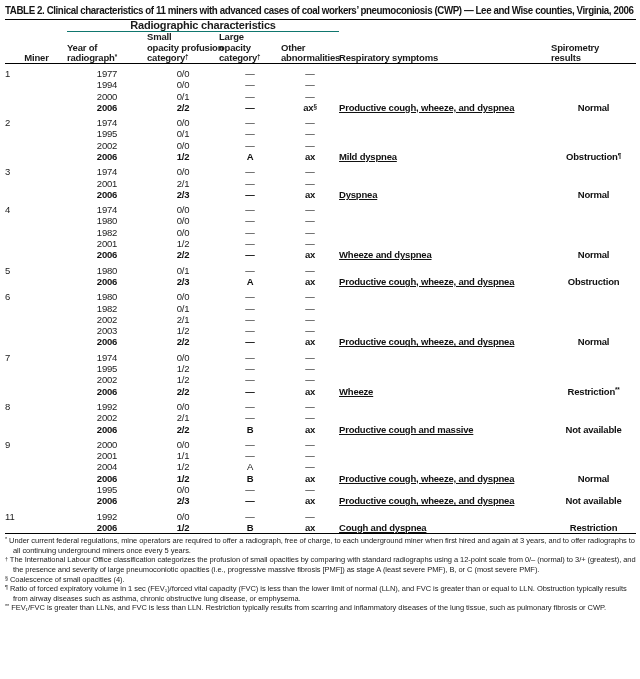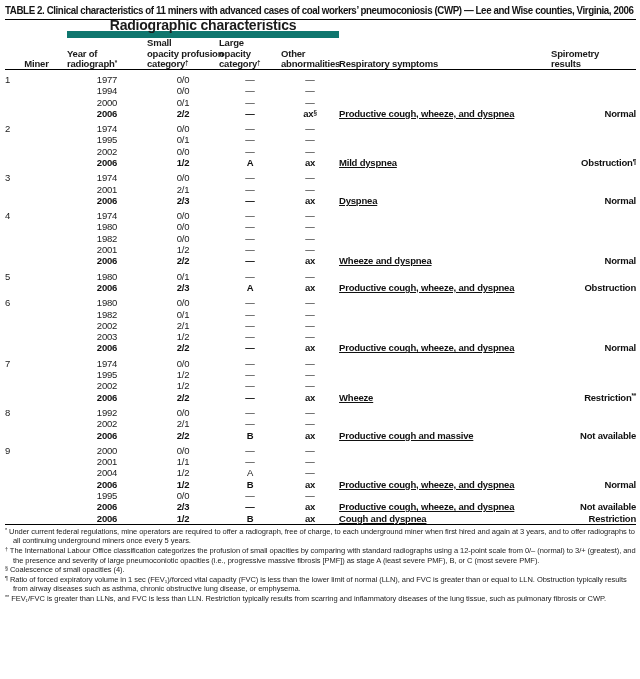--- a/index.html
+++ b/index.html
@@ -14,36 +14,36 @@
     width:680px;transform:scaleX(0.93);transform-origin:0 0;color:#151515;
   }
   table.cwp{
     border-collapse:collapse;table-layout:fixed;width:631px;margin-top:3px;
     font-size:9.5px;letter-spacing:-0.2px;color:#1b1b1b;
     border-top:1.5px solid #000;
   }
   table.cwp th,table.cwp td{padding:0;white-space:nowrap;}
   .spanner-row th{padding-top:2px;}
   th.spanner{
-    text-align:center;font-weight:bold;font-size:14px;line-height:11px;
-    border-bottom:7px solid #0f766e;padding-bottom:1px;
+    text-align:center;font-weight:bold;font-size:11px;line-height:11px;
+    border-bottom:1px solid #0f766e;padding-bottom:1px;
   }
   .header-row th{
     vertical-align:bottom;font-weight:bold;line-height:10.2px;
     padding:3px 0 2px 0;border-bottom:1.5px solid #000;text-align:left;
   }
   .header-row th.col-miner{text-align:center;padding-left:1px;}
   tbody{border-bottom:1.5px solid #000;}
   tbody td{line-height:11.3px;vertical-align:bottom;}
   tr.group-start td{padding-top:4px;}
   tr.bold-row td{font-weight:bold;color:#111;}
   td.col-miner{text-align:left;padding-left:2px;}
   td.col-year,td.col-small,td.col-large,td.col-other{text-align:center;}
   td.col-symptoms{text-align:left;padding-left:20px;text-decoration:underline;}
-  td.col-spirometry{text-align:right;padding-left:19px;}
+  td.col-spirometry{text-align:center;padding-left:19px;}
   sup{font-size:66%;line-height:0;position:relative;top:-0.35em;vertical-align:baseline;}
   .footnotes{
     width:631px;margin-top:2px;font-size:7.5px;line-height:9.6px;
     letter-spacing:-0.05px;color:#222;
   }
   .footnote{padding-left:8px;text-indent:-8px;}
   .footnote sup{font-size:72%;}
 </style>
 </head>
 <body>
@@ -399,20 +399,29 @@
         </tr>
         <tr class="bold-row">
           <td class="col-miner"></td>
           <td class="col-year">2006</td>
           <td class="col-small">2/3</td>
           <td class="col-large">—</td>
           <td class="col-other">ax</td>
           <td class="col-symptoms">Productive cough, wheeze, and dyspnea</td>
           <td class="col-spirometry">Not available</td>
         </tr>
+        <tr class="group-start">
+          <td class="col-miner">11</td>
+          <td class="col-year">1992</td>
+          <td class="col-small">0/0</td>
+          <td class="col-large">—</td>
+          <td class="col-other">—</td>
+          <td class="col-symptoms"></td>
+          <td class="col-spirometry"></td>
+        </tr>
         <tr class="bold-row">
           <td class="col-miner"></td>
           <td class="col-year">2006</td>
           <td class="col-small">1/2</td>
           <td class="col-large">B</td>
           <td class="col-other">ax</td>
           <td class="col-symptoms">Cough and dyspnea</td>
           <td class="col-spirometry">Restriction</td>
         </tr>
       </tbody>

